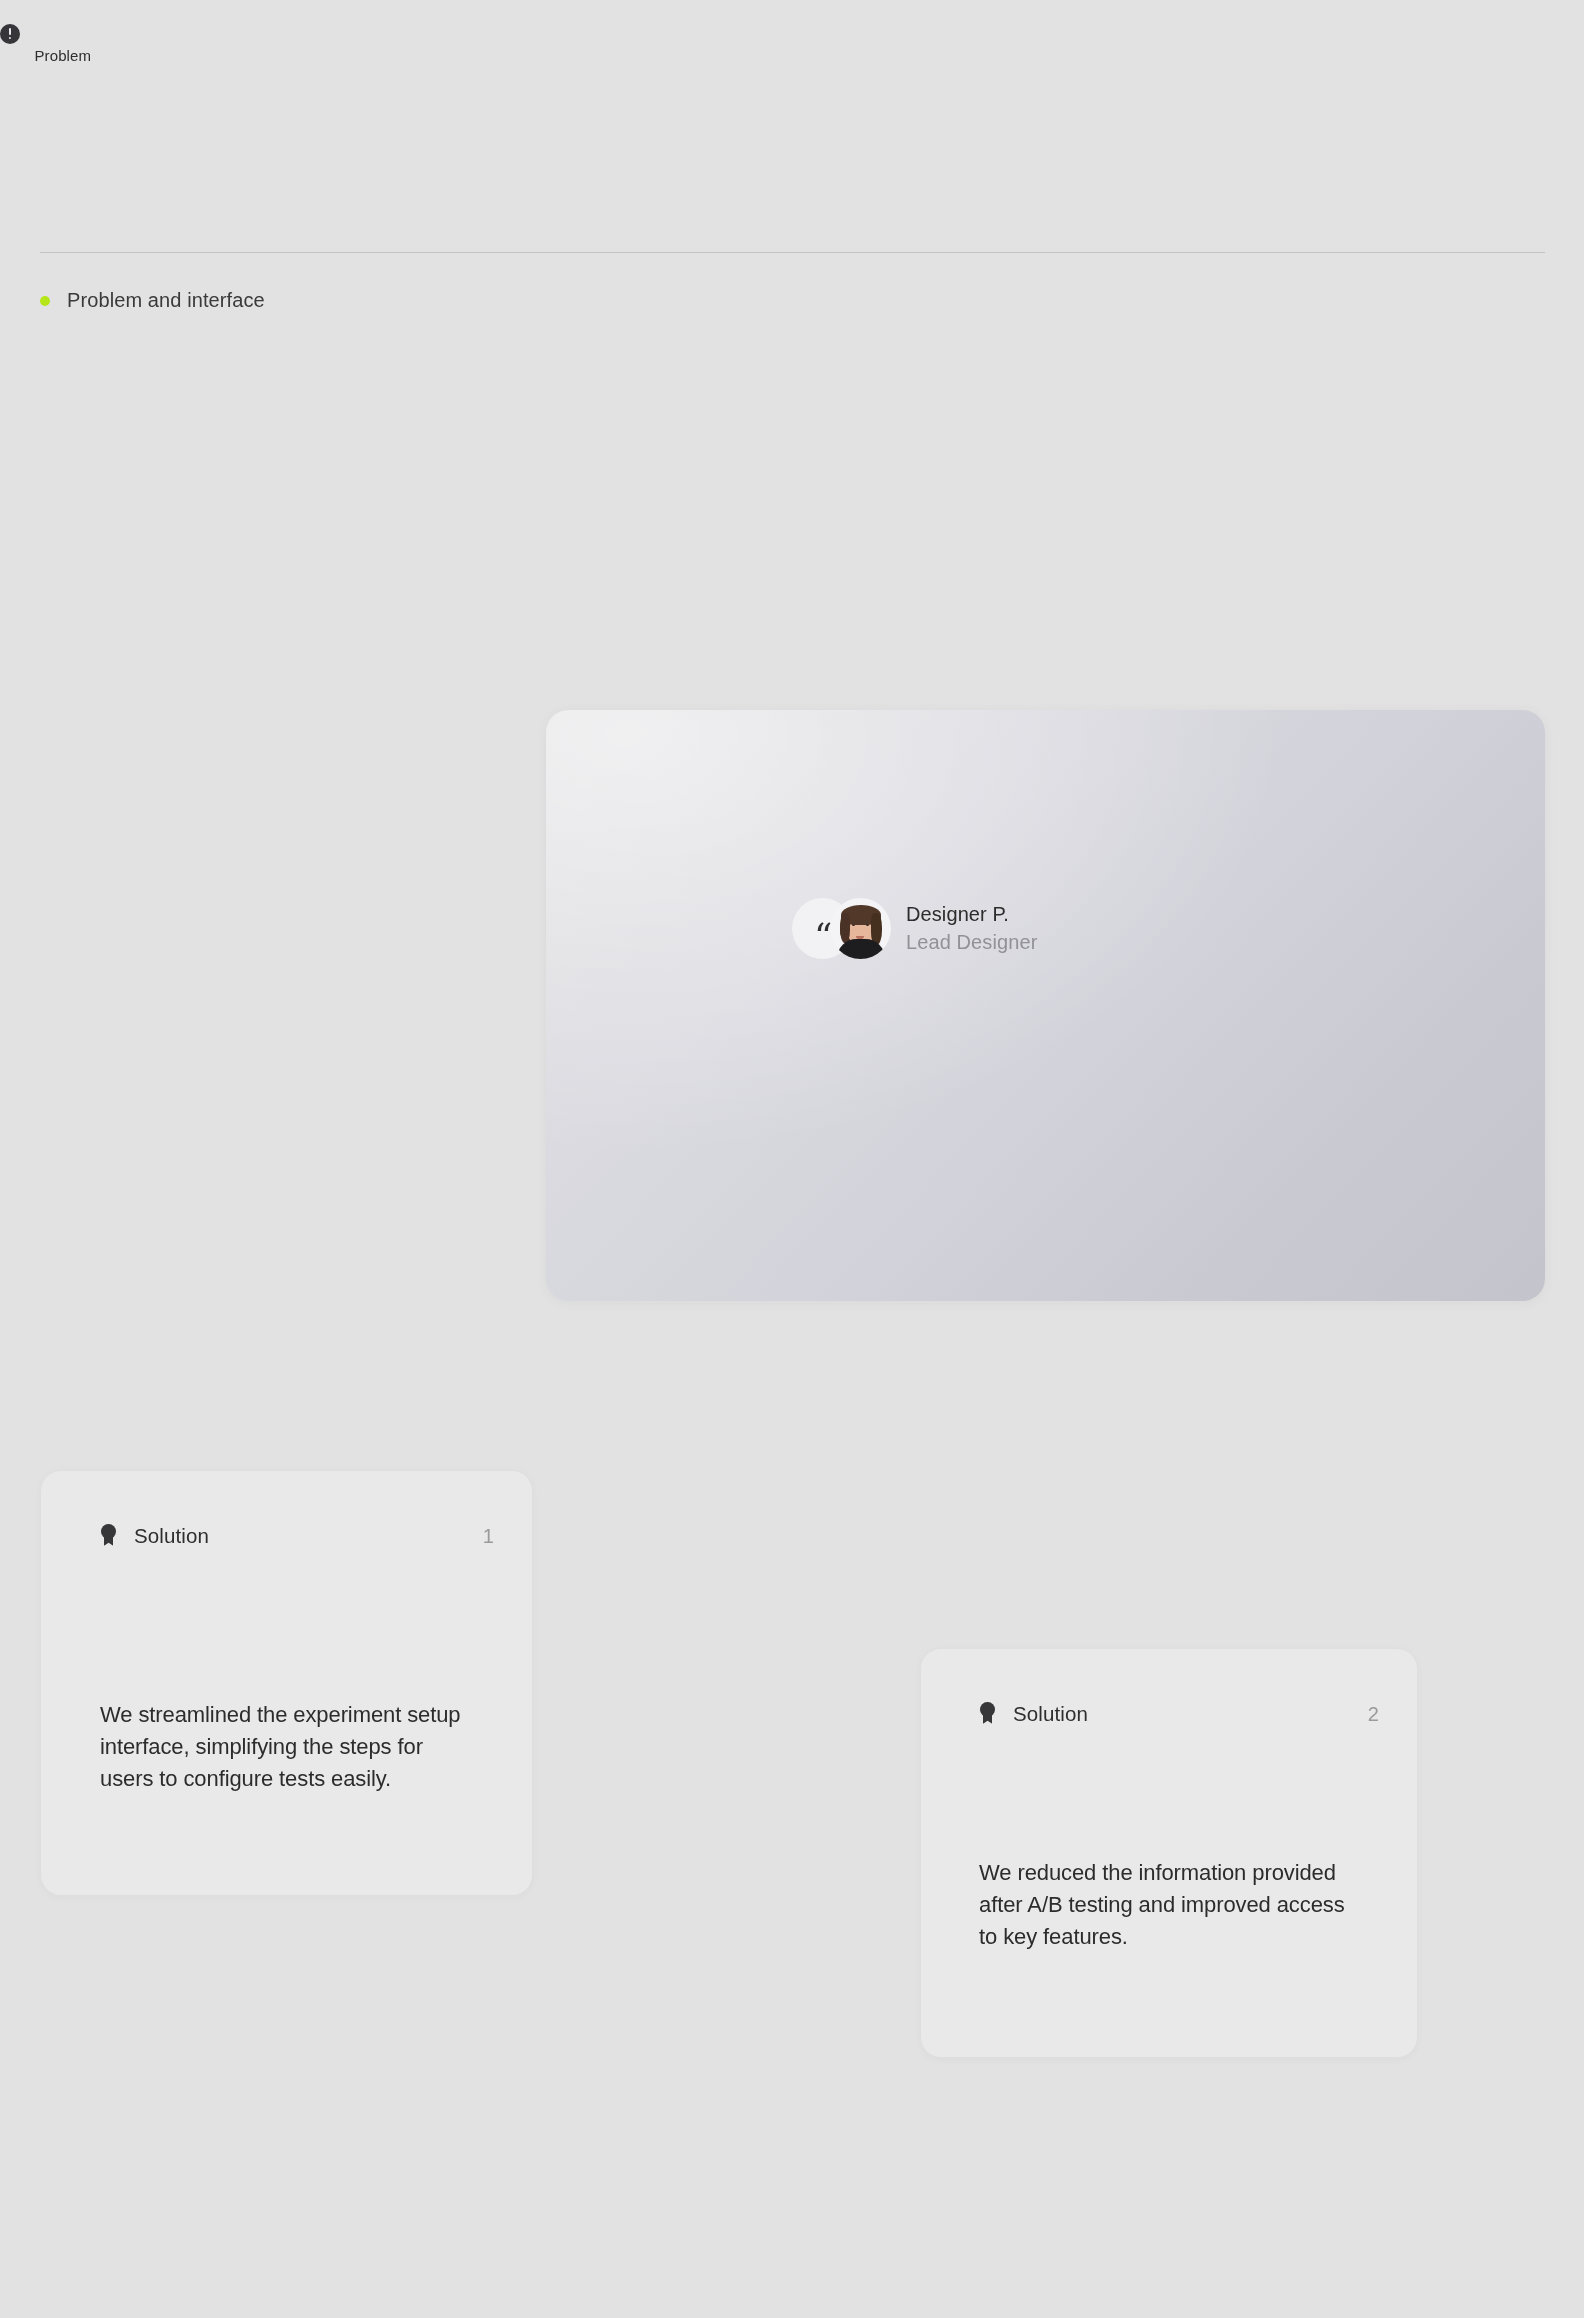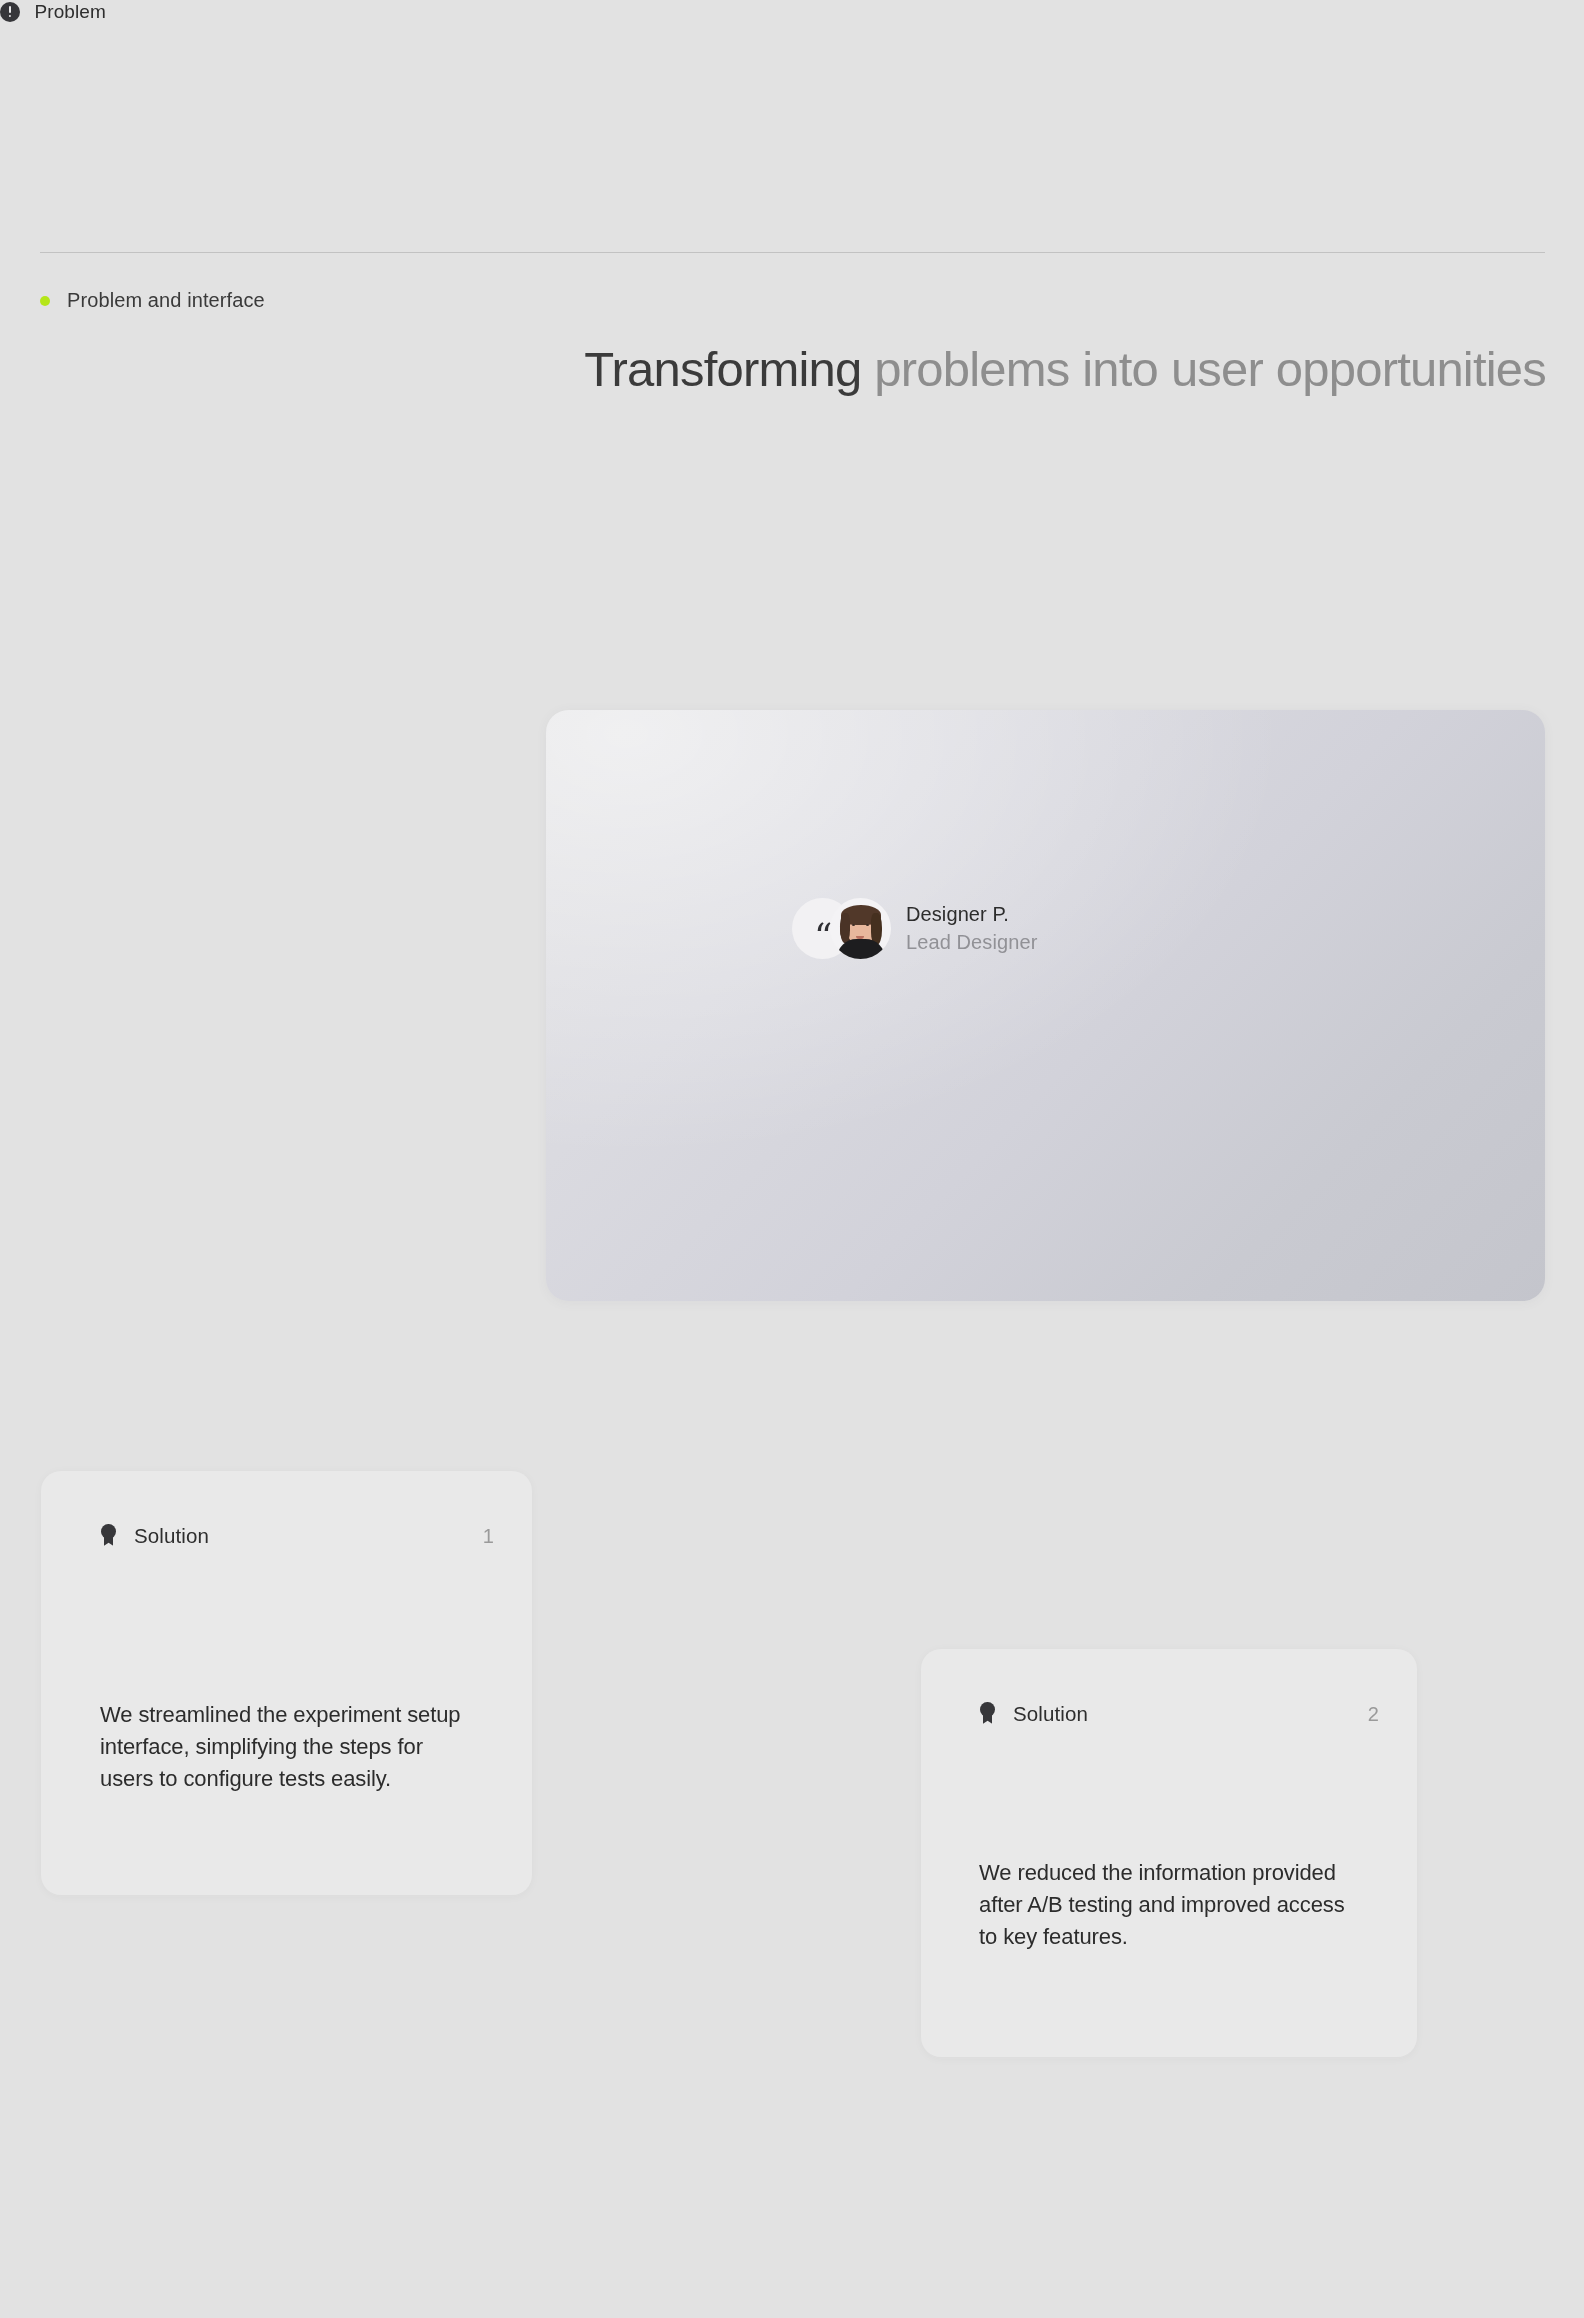--- a/index.html
+++ b/index.html
@@ -122,25 +122,26 @@
     left: 50%;
     top: 13.2px;
     transform: translateX(-50%);
     width: 2.2px;
     height: 2.2px;
     border-radius: 50%;
     background: #e8e8ea;
   }
 
   .card-header-label {
-    font-size: 19px;
+    font-size: 15px;
     line-height: 24px;
     color: #2e2e2e;
     letter-spacing: 0.1px;
     white-space: nowrap;
+    margin-top: 44px;
   }
 
   
   .testimonial {
     position: absolute;
     left: 792px;
     top: 898px;
     display: flex;
     align-items: center;
   }
@@ -358,21 +359,20 @@
 
 <div class="page">
 
   <div class="divider"></div>
 
   <div class="eyebrow">
     <span class="eyebrow-dot"></span>
     <span class="eyebrow-label">Problem and interface</span>
   </div>
 
-  <h1 class="headline"><span class="strong">Transforming</span><span> problems into user opportunities</span></h1>
 
   <div class="problem-card"></div>
 
   <div class="card-header">
     <span class="icon-alert"></span>
     <span class="card-header-label">Problem</span>
   </div>
 
   <div class="testimonial">
     <div class="avatar-stack">

